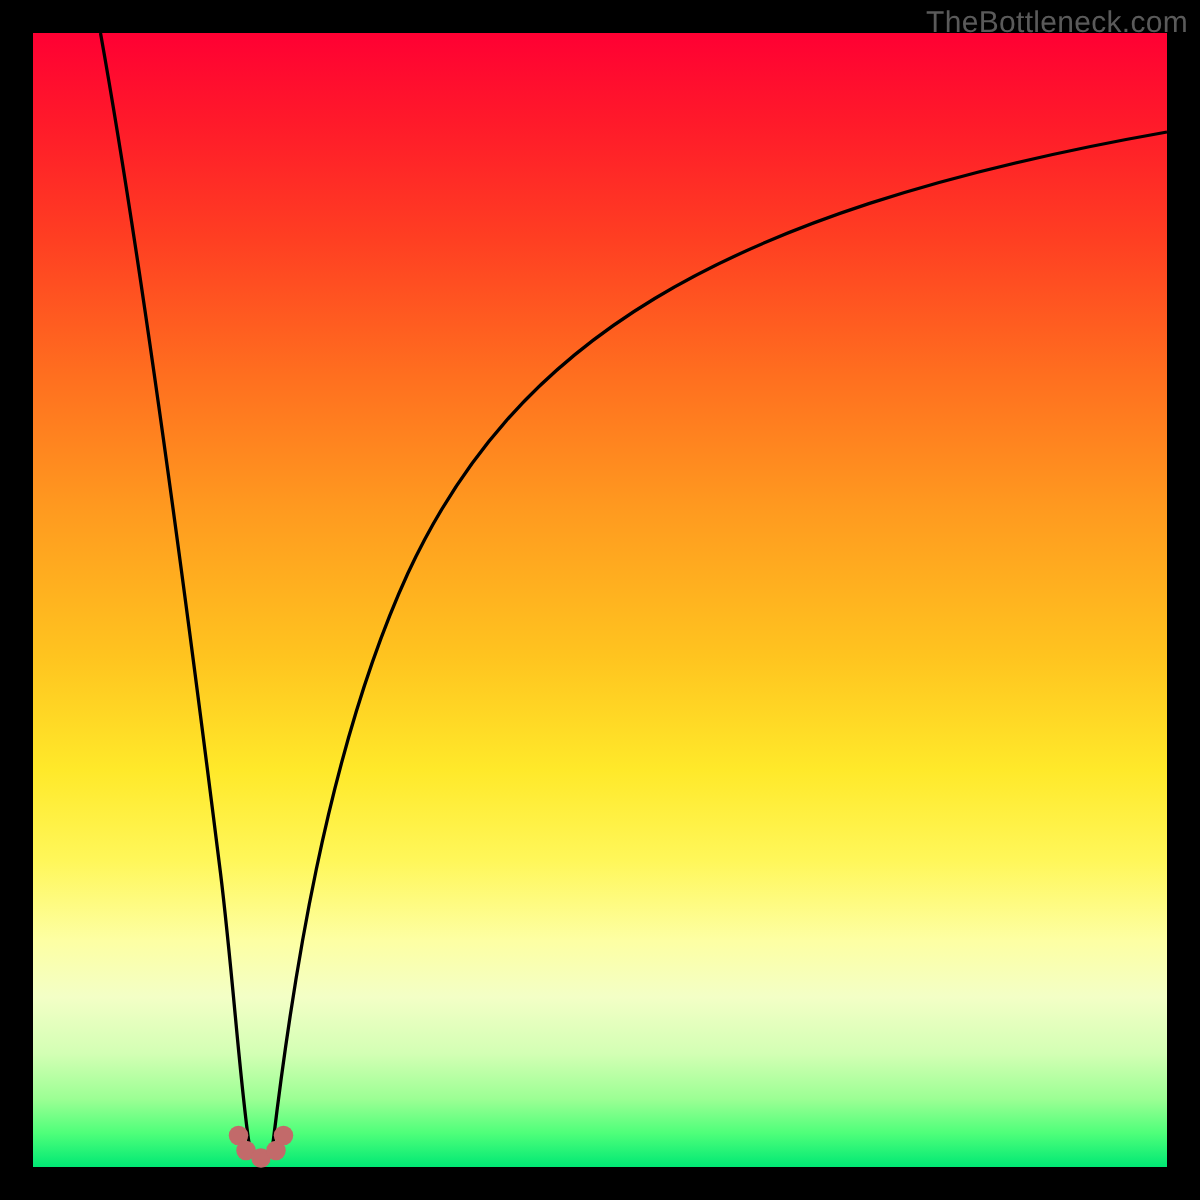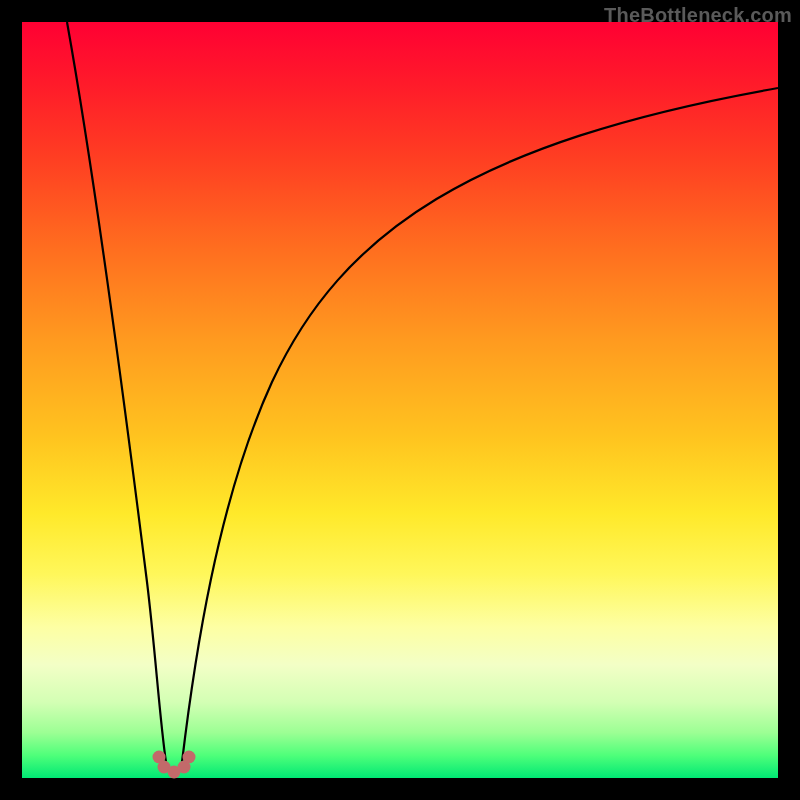--- a/index.html
+++ b/index.html
@@ -32,21 +32,21 @@
       #4fff7a 97%,
       #00e874 100%
     );
   }
   .watermark {
     position: absolute;
     top: 4px;
     right: 8px;
     font-family: Arial, Helvetica, sans-serif;
     font-size: 20px;
-    font-weight: bold;
+    font-weight: normal;
     color: #5a5a5a;
     letter-spacing: 0.2px;
     user-select: none;
   }
   svg.curve {
     position: absolute;
     left: 0;
     top: 0;
     width: 756px;
     height: 756px;

